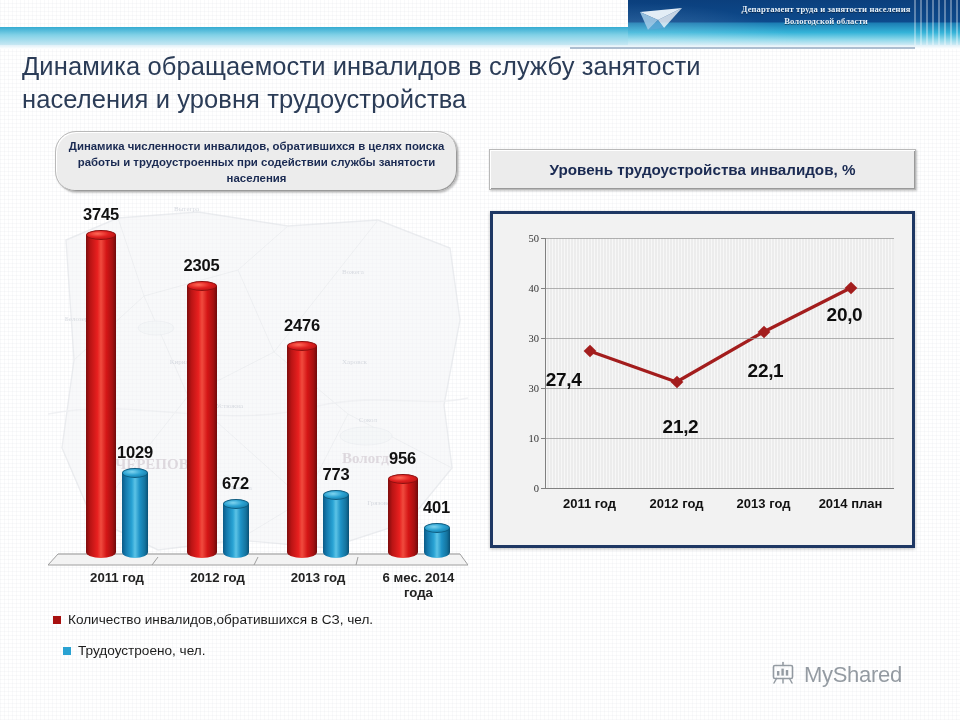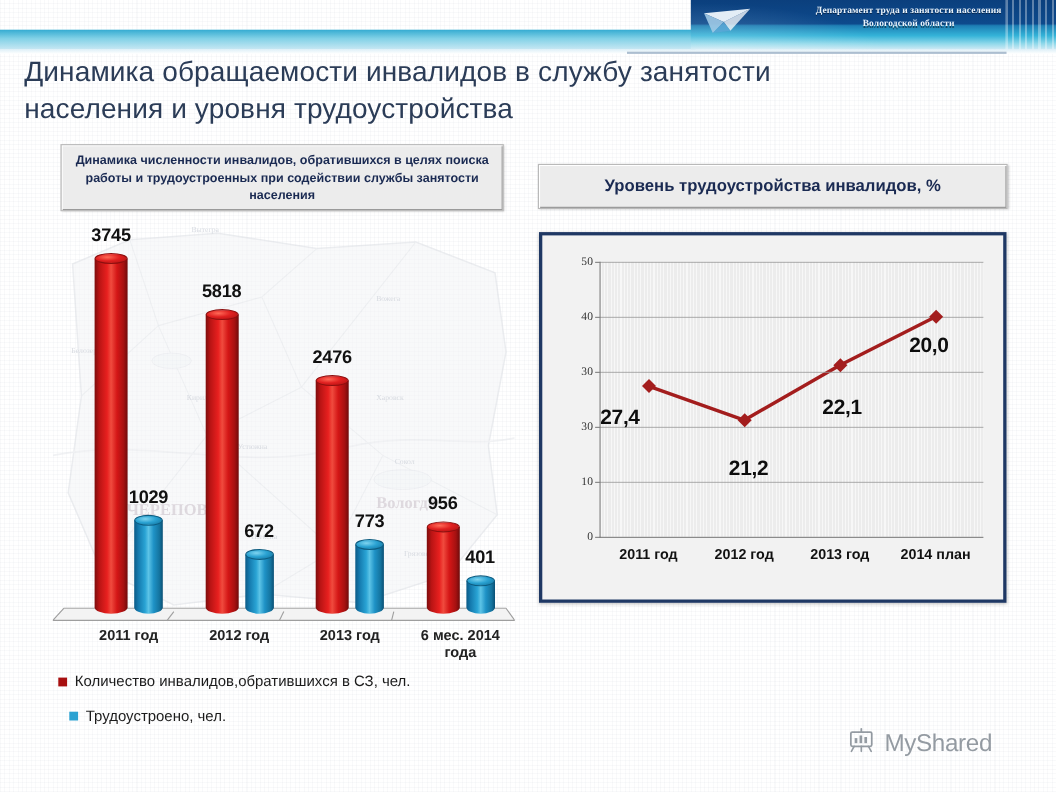--- a/index.html
+++ b/index.html
@@ -72,21 +72,21 @@
     background:#ececec;
     border:1px solid #b9b9b9;
     box-shadow: inset 1px 1px 0 #ffffff, inset -1px -1px 0 #9a9a9a, 1px 1px 2px rgba(0,0,0,.22);
     box-sizing:border-box;
     display:flex;align-items:center;justify-content:center;
     text-align:center;
     color:#1a2a52;
   }
   #left-title-box{
     left:55px;top:131px;width:403px;height:61px;
-    font-size:11.4px;line-height:16px;font-weight:bold;padding:0 12px;
+    font-size:11.4px;line-height:16px;font-weight:bold;padding:0 12px;border-radius:21px;
   }
   #right-title-box{
     left:489px;top:149px;width:427px;height:41px;
     font-size:15.2px;font-weight:bold;
   }
 
   
   #bar-plot{
     position:absolute;left:48px;top:200px;width:420px;height:360px;
   }
@@ -256,21 +256,21 @@
         <div class="shadow"></div>
         <div class="body"></div>
         <div class="cap"></div>
       </div>
       <div class="bar-value" style="top: 205px; left: 101px; transform: translateX(-50%);">3745</div>
       <div class="bar red" style="left: 186.5px; top: 281.149px; width: 30px; height: 276.851px;">
         <div class="shadow"></div>
         <div class="body"></div>
         <div class="cap"></div>
       </div>
-      <div class="bar-value" style="top: 256.149px; left: 201.5px; transform: translateX(-50%);">5818</div>
+      <div class="bar-value" style="top: 256.149px; left: 201.5px; transform: translateX(-50%);">2305</div>
       <div class="bar red" style="left: 287px; top: 341.143px; width: 30px; height: 216.857px;">
         <div class="shadow"></div>
         <div class="body"></div>
         <div class="cap"></div>
       </div>
       <div class="bar-value" style="top: 316.143px; left: 302px; transform: translateX(-50%);">2476</div>
       <div class="bar red" style="left: 387.5px; top: 474.27px; width: 30px; height: 83.7298px;">
         <div class="shadow"></div>
         <div class="body"></div>
         <div class="cap"></div>

